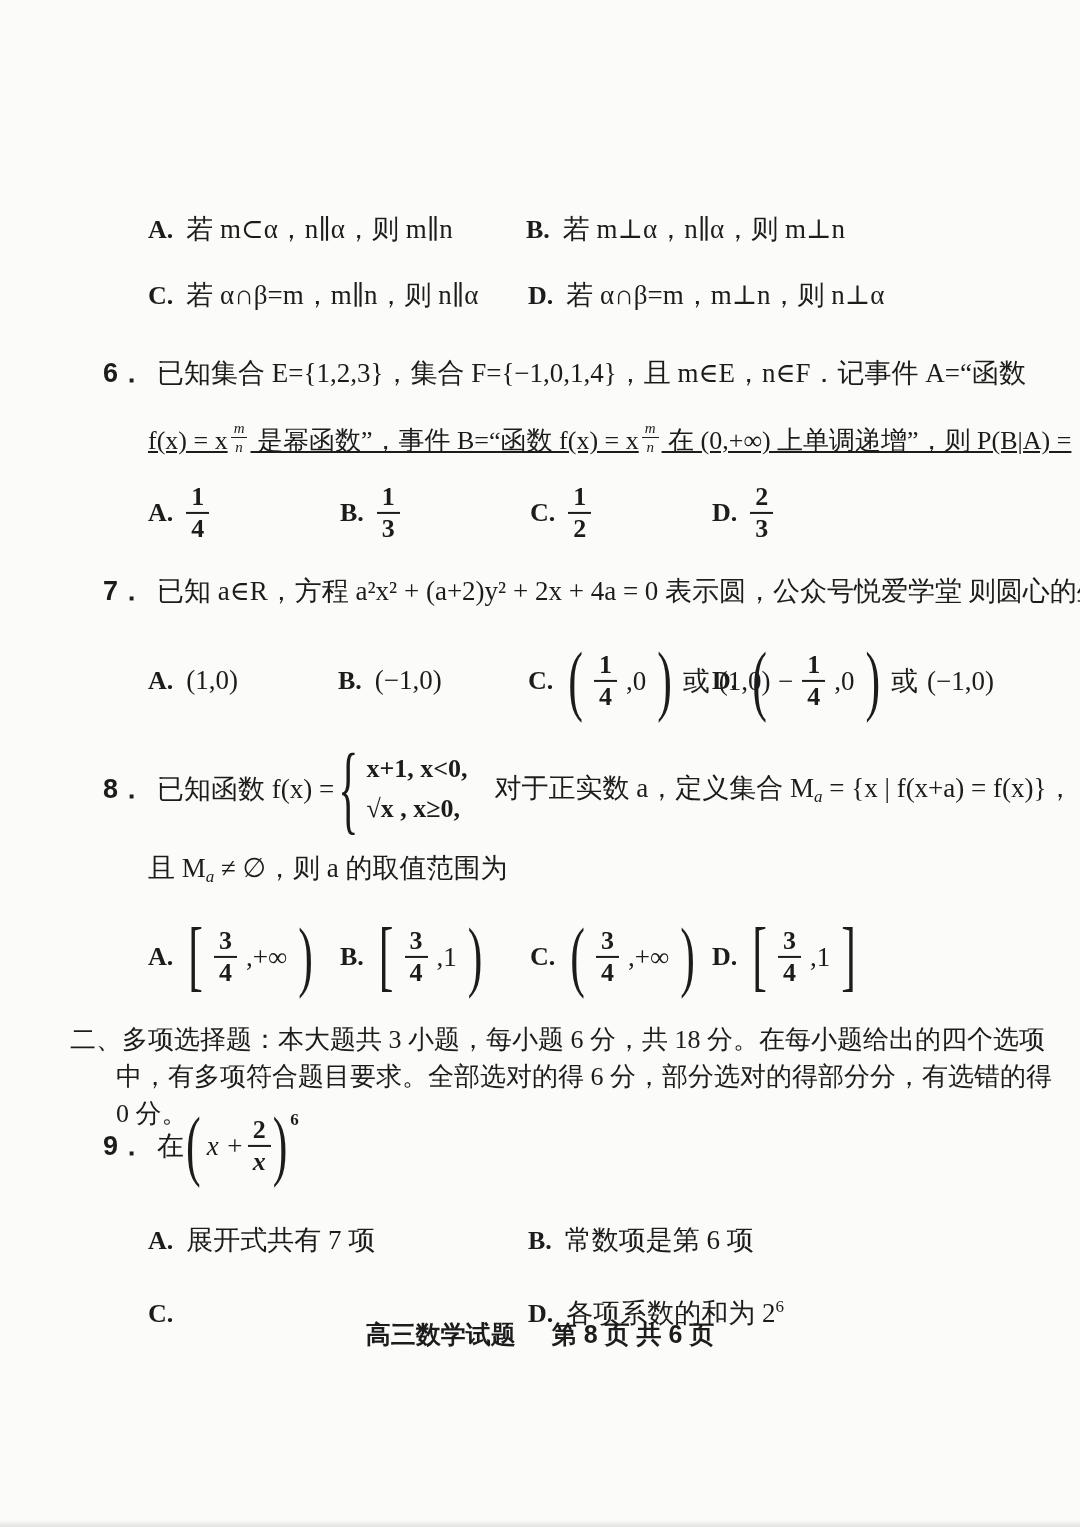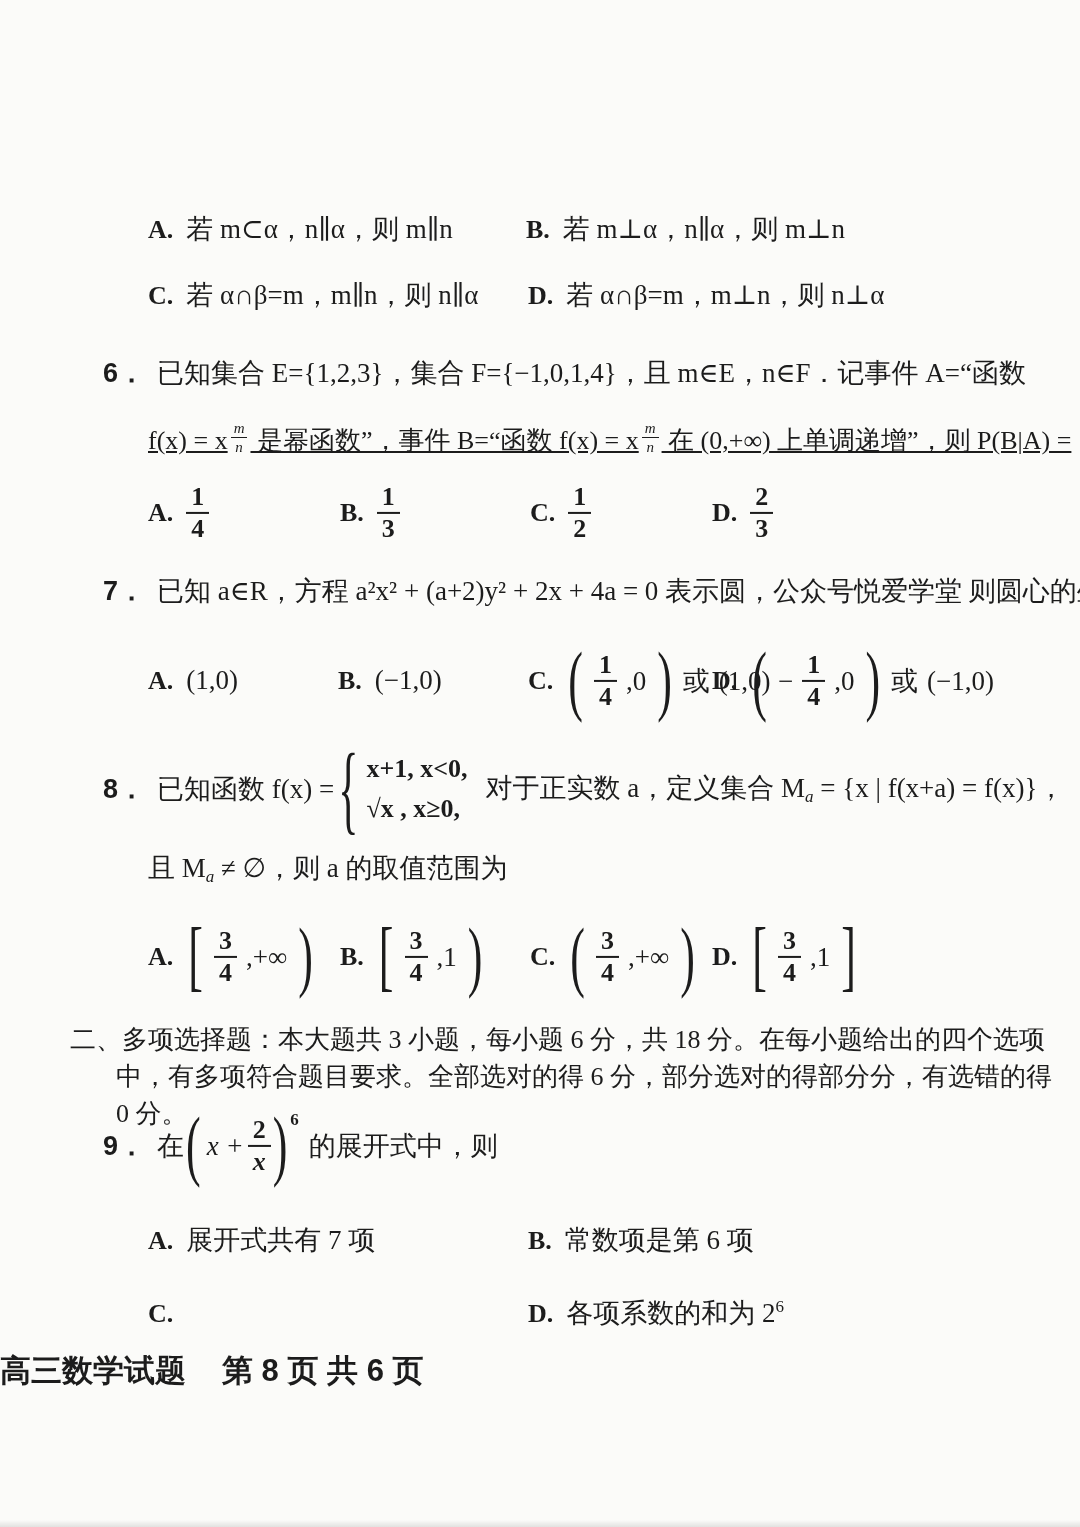--- a/index.html
+++ b/index.html
@@ -99,24 +99,24 @@
     padding-left: 46px;
     text-indent: -46px;
     white-space: normal;
   }
 
   
   .q6line2 { font-size: 26px; text-decoration: underline; }
 
   
   .footer {
-    position: absolute; top: 1351px; left: 0; width: 1080px;
-    display: flex; gap: 36px;
+    position: absolute; top: 1318px; left: 0; width: 1080px;
+    display: flex; justify-content: center; gap: 36px;
     font-family: "Liberation Sans", "DejaVu Sans", sans-serif;
-    font-weight: 700; font-size: 31px;
+    font-weight: 700; font-size: 25px;
   }
 
   .page-edge {
     position: absolute; left: 0; bottom: 0; width: 100%; height: 7px;
     background: linear-gradient(rgba(0,0,0,0), rgba(0,0,0,0.10));
   }
 </style>
 </head>
 <body>
 
@@ -229,21 +229,21 @@
   </div>
 
   <div class="b vc" style="left:103px; top:789px">
     <span class="qnum">8．</span>
     <span>已知函数 f(x) =</span>
     <span class="brace">{</span>
     <span class="pw">
       <span>x+1, x&lt;0,</span>
       <span>√x , x≥0,</span>
     </span>
-    <span style="margin-left:18px">
+    <span style="margin-left:27px">
       <span>对于正实数 a，定义集合 M</span><sub class="msub">a</sub><span> = {x | f(x+a) = f(x)}，</span>
     </span>
   </div>
   <div class="b" style="left:148px; top:851px">
     <span>且 M</span><sub class="msub">a</sub><span> ≠ ∅，则 a 的取值范围为</span>
   </div>
 
   <div class="optrow" style="top:957px">
     <span class="opt" style="left:148px">
       <span class="optlabel">A.</span>
@@ -297,21 +297,20 @@
     <span class="delim">(</span>
     <span style="margin:0 4px; font-style:italic">x +</span>
     <span class="frac">
         <span class="fn">2</span>
         <span class="fd" style="font-style:italic">x</span>
       </span>
     <span class="pwrap">
       <span class="delim">)</span>
         <sup class="exp">6</sup>
     </span>
-    <span style="margin-left:10px">的展开式中，则</span>
   </div>
 
   <div class="optrow" style="top:1241px">
     <span class="opt" style="left:148px">
       <span class="optlabel">A.</span>
       <span>展开式共有 7 项</span>
     </span>
     <span class="opt" style="left:528px">
       <span class="optlabel">B.</span>
       <span>常数项是第 6 项</span>

